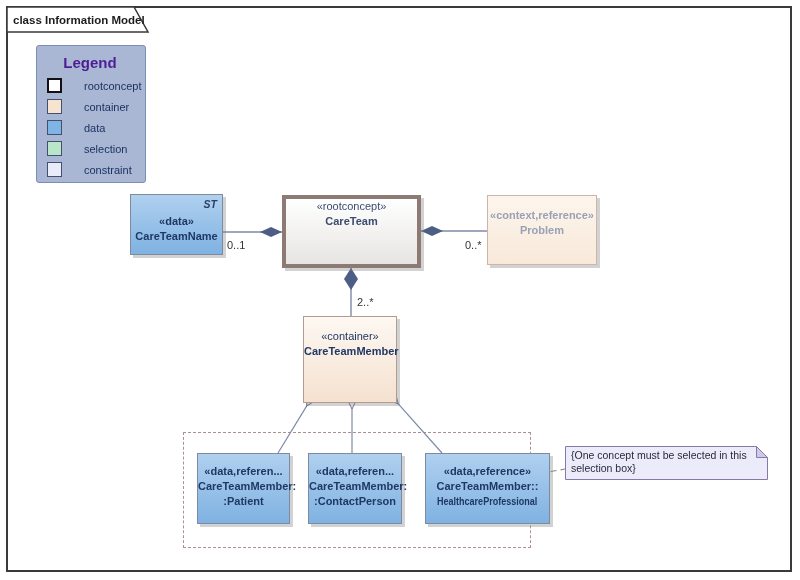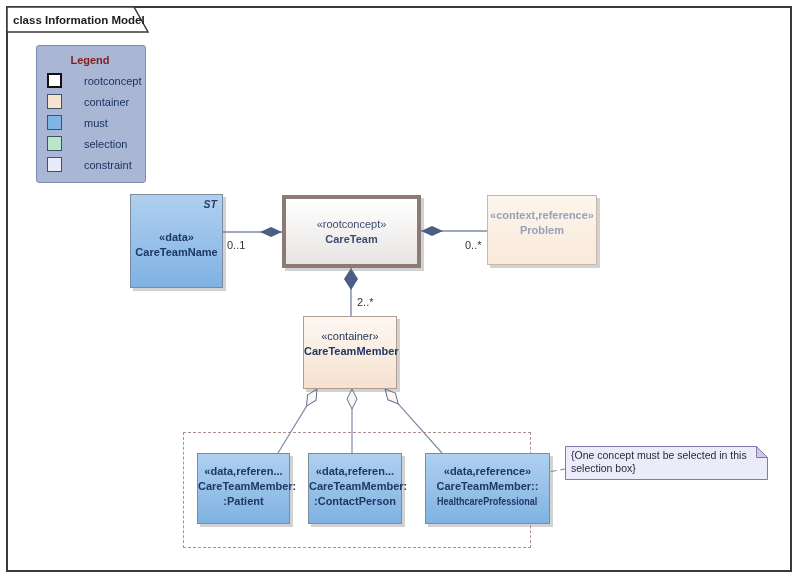--- a/index.html
+++ b/index.html
@@ -9,46 +9,46 @@
   }
   
   .frame{position:absolute;left:6px;top:6px;width:786px;height:566px;
     border:2px solid #3a3a3a;background:#ffffff;box-sizing:border-box;}
   .tab{position:absolute;left:6px;top:6px;width:160px;height:28px;z-index:4;}
   .tab text{font:bold 11.5px "Liberation Sans",sans-serif;fill:#1c1c1c;}
   
   .legend{position:absolute;left:36px;top:45px;width:110px;height:138px;
     background:#a9b6d4;border:1px solid #7b8db4;border-radius:3px;z-index:3;
     box-sizing:border-box;padding:6px 0 0 10px;}
-  .legend-title{font-size:11px;font-weight:bold;color:#7f1d1d;text-align:center;
+  .legend-title{font-size:15px;font-weight:bold;color:#4c1d95;text-align:center;
     margin:2px 12px 7px 0;}
   .legend-row{display:flex;align-items:center;gap:22px;margin-bottom:6px;}
   .legend-row .sw{width:15px;height:15px;box-sizing:border-box;background:#fff;}
   .legend-row .lbl{font-size:11px;color:#17305e;}
   
   .node{position:absolute;box-sizing:border-box;text-align:center;z-index:3;
     font-size:11px;line-height:15px;color:#1f3864;
     box-shadow:3px 3px 0 rgba(125,125,125,0.35);}
   .node .stereo{font-weight:400;}
   .node .nm{font-weight:700;}
   .node-blue{background:linear-gradient(180deg,#b0d0ef 0%,#7fb2e2 100%);
     border:1px solid #7d8aa0;font-weight:700;}
   .node-careteam{left:282px;top:195px;width:139px;height:73px;
     border:4px solid #8d7a74;background:linear-gradient(180deg,#ffffff 0%,#e7e5e2 100%);
-    color:#3c4c70;display:flex;flex-direction:column;justify-content:center;
+    color:#3c4c70;display:flex;flex-direction:column;justify-content:flex-start;
     padding-top:0;}
-  .node-careteamname{left:130px;top:194px;width:93px;height:94px;
+  .node-careteamname{left:130px;top:194px;width:93px;height:61px;
     display:flex;flex-direction:column;justify-content:center;padding-top:8px;}
   .node-careteamname .st-tag{position:absolute;top:2px;right:5px;
     font-style:italic;font-weight:700;font-size:10.5px;color:#2c3e66;}
   .node-problem{left:487px;top:195px;width:110px;height:70px;
     background:linear-gradient(180deg,#fdf5ec 0%,#f8e9da 100%);
     border:1px solid #cbb6a8;color:#98a1b8;font-weight:700;
     display:flex;flex-direction:column;justify-content:flex-start;padding-top:12px;}
-  .node-member{left:303px;top:316px;width:94px;height:73px;
+  .node-member{left:303px;top:316px;width:94px;height:87px;
     background:linear-gradient(180deg,#fdf8f2 0%,#f5e1cf 100%);
     border:1px solid #b49b91;display:flex;flex-direction:column;
     justify-content:flex-start;padding-top:12px;white-space:nowrap;}
   .node-child{width:93px;height:71px;top:453px;
     display:flex;flex-direction:column;justify-content:flex-start;padding-top:10px;}
   .node-patient{left:197px;}
   .node-contact{left:308px;width:94px;}
   .node-health{left:425px;width:125px;}
   .condensed{display:inline-block;transform:scaleX(0.82);transform-origin:50% 50%;
     white-space:nowrap;}
@@ -80,21 +80,21 @@
   <div class="legend-row">
     <span class="sw" style="background:#ffffff;border:2px solid #111111"></span>
     <span class="lbl">rootconcept</span>
   </div>
   <div class="legend-row">
     <span class="sw" style="background:#f6e3d0;border:1px solid #44506b"></span>
     <span class="lbl">container</span>
   </div>
   <div class="legend-row">
     <span class="sw" style="background:#7fb5e4;border:1px solid #44506b"></span>
-    <span class="lbl">must</span>
+    <span class="lbl">data</span>
   </div>
   <div class="legend-row">
     <span class="sw" style="background:#b9e5c9;border:1px solid #44506b"></span>
     <span class="lbl">selection</span>
   </div>
   <div class="legend-row">
     <span class="sw" style="background:#eaebf8;border:1px solid #44506b"></span>
     <span class="lbl">constraint</span>
   </div>
 </div>

